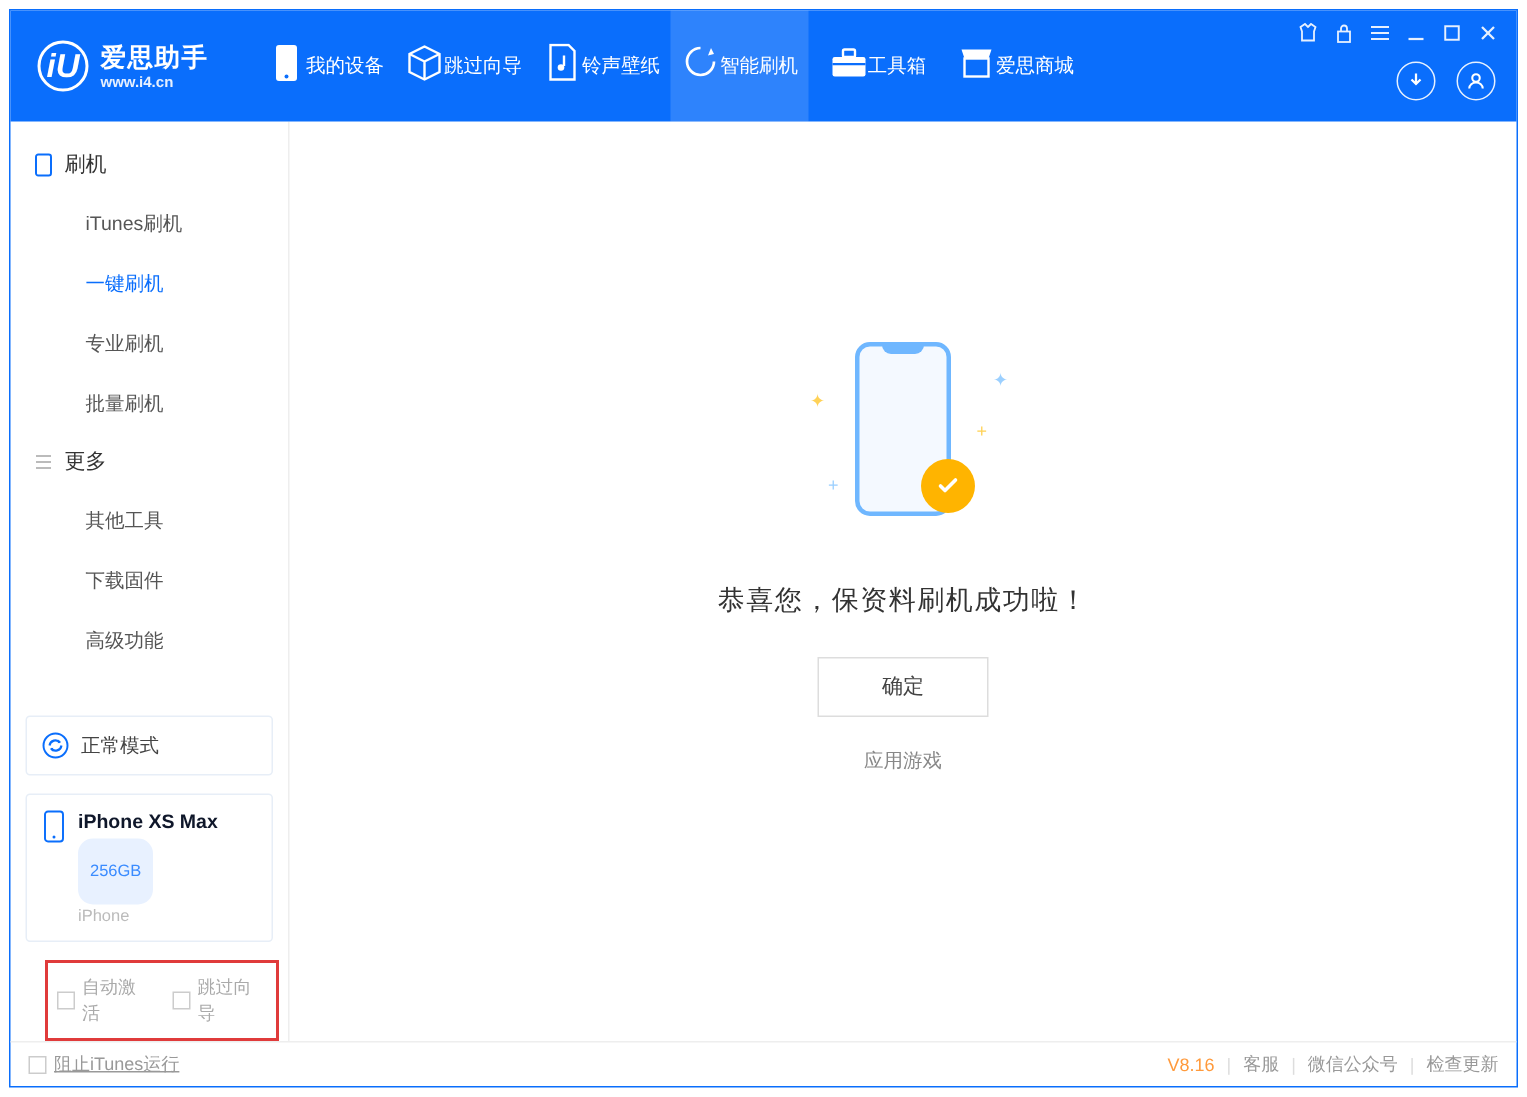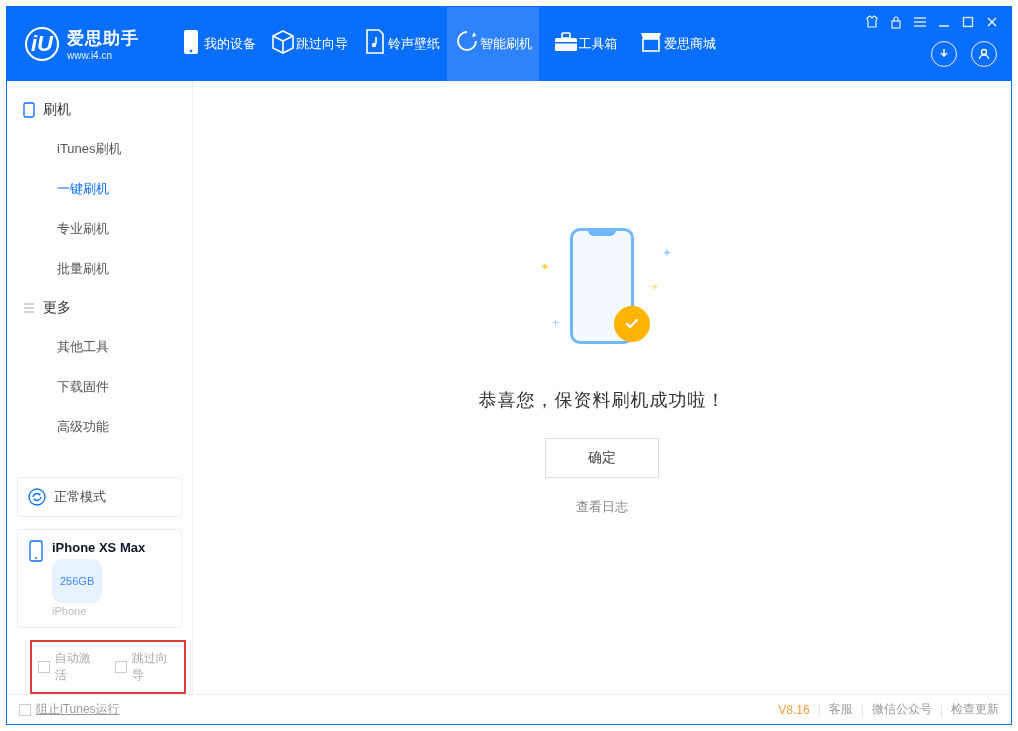--- a/index.html
+++ b/index.html
@@ -6,21 +6,21 @@
 body { background: #fff; width: 1018px; height: 731px; overflow: hidden; }
 
 .app-window { width: 1006px; height: 719px; margin: 6px; border: 1px solid #0a6efc; display: flex; flex-direction: column; background: #fff; }
 
 
 .header { height: 74px; background: linear-gradient(90deg, #0a6efc 0%, #0a6efc 100%); display: flex; align-items: center; color: #fff; position: relative; }
 .logo-area { display: flex; align-items: center; padding: 0 18px 0 18px; }
 .logo-circle { width: 34px; height: 34px; border: 2px solid #fff; border-radius: 50%; display: flex; align-items: center; justify-content: center; font-size: 22px; font-weight: bold; font-style: italic; }
 .logo-text { margin-left: 8px; }
 .logo-title { font-size: 17px; font-weight: bold; letter-spacing: 1px; }
-.logo-sub { font-size: 10px; opacity: .9; }
+.logo-sub { font-size: 10px; opacity: .9; font-weight: bold; }
 
 .nav-tabs { display: flex; height: 100%; margin-left: 14px; }
 .nav-tab { width: 92px; display: flex; flex-direction: row; align-items: center; justify-content: center; cursor: pointer; font-size: 13px; }
 .nav-tab.active { background: rgba(255,255,255,0.15); }
 .nav-tab-icon { width: 26px; height: 26px; margin-bottom: 5px; display:flex; align-items:center; justify-content:center; }
 
 .header-right { position: absolute; right: 12px; top: 8px; display: flex; gap: 10px; align-items: center; }
 .header-right-lower { position:absolute; right:14px; bottom:14px; display:flex; gap:14px; align-items:center;}
 .hr-icon { width: 14px; height: 14px; cursor: pointer; opacity: .9; display:flex; align-items:center; justify-content:center;}
 .circ-btn { width:26px; height:26px; border:1.5px solid rgba(255,255,255,.9); border-radius:50%; display:flex; align-items:center; justify-content:center; cursor:pointer;}
@@ -267,21 +267,21 @@
         <div class="phone-body"></div>
         <div class="phone-notch"></div>
         <div class="check-badge">
           <svg width="18" height="18" viewBox="0 0 18 18">
               <path d="M4 9 l3 3 l7 -7" stroke="#fff" stroke-width="2.4" fill="none" stroke-linecap="round" stroke-linejoin="round"></path>
             </svg>
         </div>
       </div>
       <div class="msg">恭喜您，保资料刷机成功啦！</div>
       <button class="ok-btn">确定</button>
-      <a class="view-log">查看日志</a>
+      <a class="view-log">应用游戏</a>
     </div>
   </div>
 
   <div class="footer">
     <div class="left">
       <label class="chk" style="color:#999;text-decoration:underline;">
           <span class="chk-box"></span>
           <span>阻止iTunes运行</span>
         </label>
     </div>

